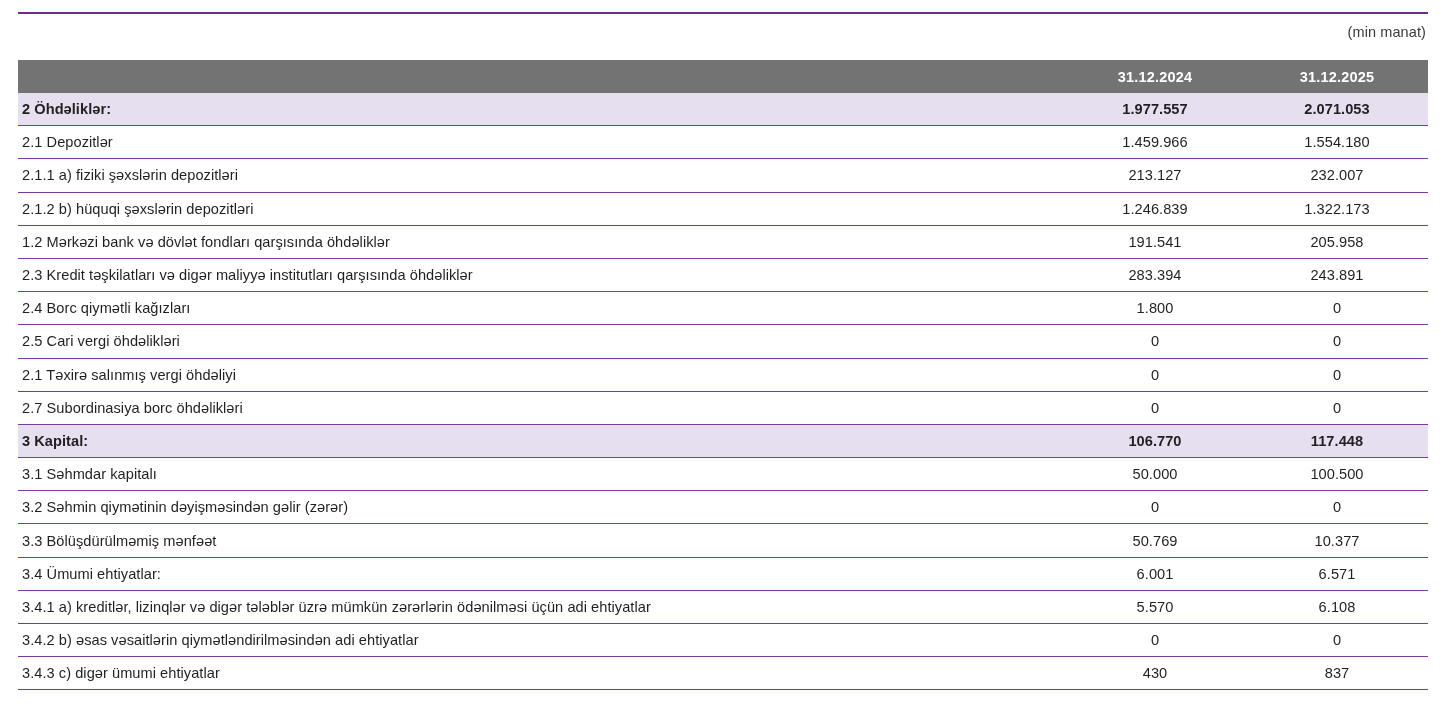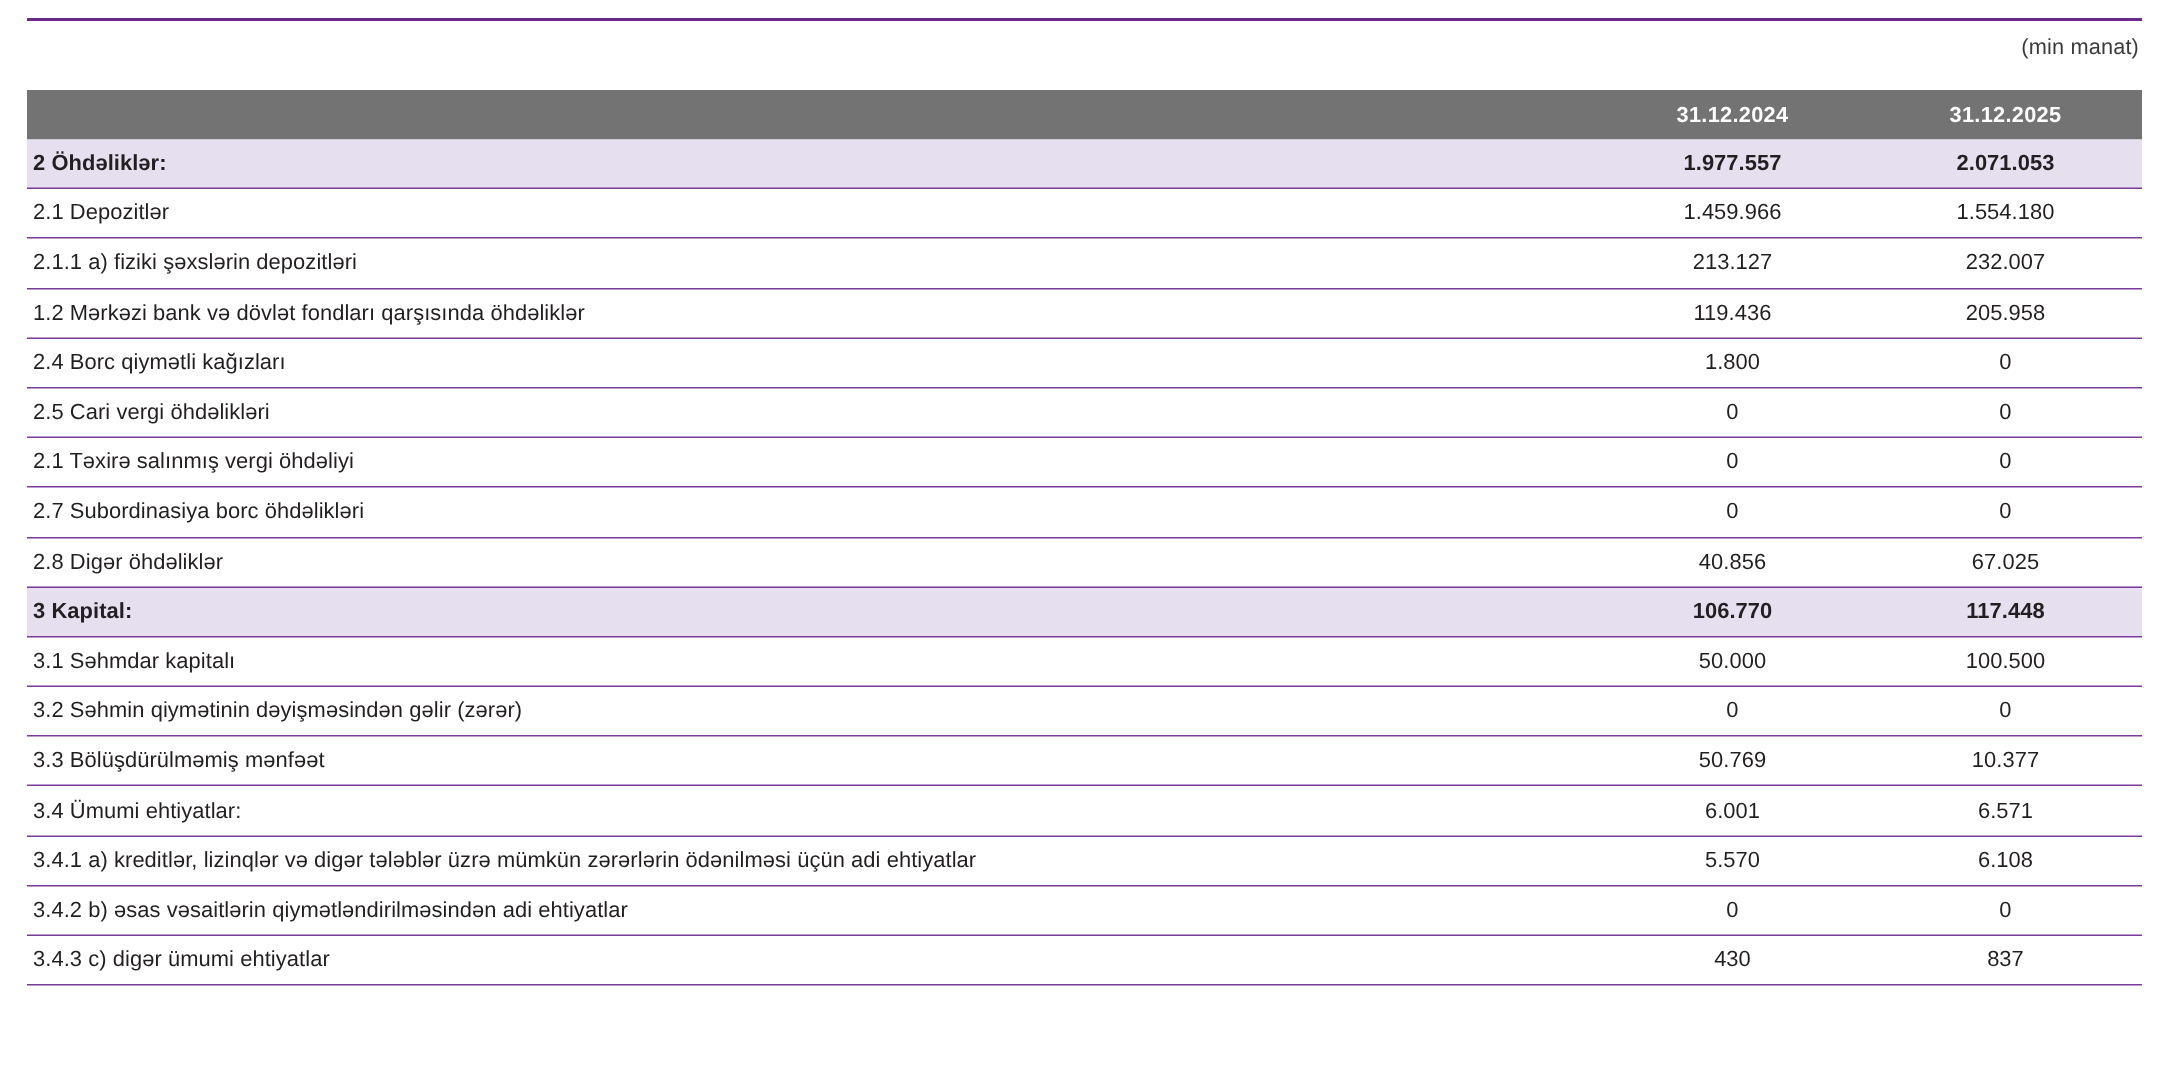--- a/index.html
+++ b/index.html
@@ -104,48 +104,53 @@
           <td class="label">2.1 Depozitlər</td>
           <td class="val">1.459.966</td>
           <td class="val">1.554.180</td>
         </tr>
         <tr>
           <td class="label">2.1.1 a) fiziki şəxslərin depozitləri</td>
           <td class="val">213.127</td>
           <td class="val">232.007</td>
         </tr>
         <tr>
+          <td class="label">2.1.2 b) hüquqi şəxslərin depozitləri</td>
+          <td class="val">1.246.839</td>
+          <td class="val">1.322.173</td>
+        </tr>
+        <tr>
           <td class="label">1.2 Mərkəzi bank və dövlət fondları qarşısında öhdəliklər</td>
-          <td class="val">119.436</td>
+          <td class="val">191.541</td>
           <td class="val">205.958</td>
+        </tr>
+        <tr>
+          <td class="label">2.3 Kredit təşkilatları və digər maliyyə institutları qarşısında öhdəliklər</td>
+          <td class="val">283.394</td>
+          <td class="val">243.891</td>
         </tr>
         <tr>
           <td class="label">2.4 Borc qiymətli kağızları</td>
           <td class="val">1.800</td>
           <td class="val">0</td>
         </tr>
         <tr>
           <td class="label">2.5 Cari vergi öhdəlikləri</td>
           <td class="val">0</td>
           <td class="val">0</td>
         </tr>
         <tr>
           <td class="label">2.1 Təxirə salınmış vergi öhdəliyi</td>
           <td class="val">0</td>
           <td class="val">0</td>
         </tr>
         <tr>
           <td class="label">2.7 Subordinasiya borc öhdəlikləri</td>
           <td class="val">0</td>
           <td class="val">0</td>
-        </tr>
-        <tr>
-          <td class="label">2.8 Digər öhdəliklər</td>
-          <td class="val">40.856</td>
-          <td class="val">67.025</td>
         </tr>
         <tr class="highlight">
           <td class="label">3 Kapital:</td>
           <td class="val">106.770</td>
           <td class="val">117.448</td>
         </tr>
         <tr>
           <td class="label">3.1 Səhmdar kapitalı</td>
           <td class="val">50.000</td>
           <td class="val">100.500</td>

